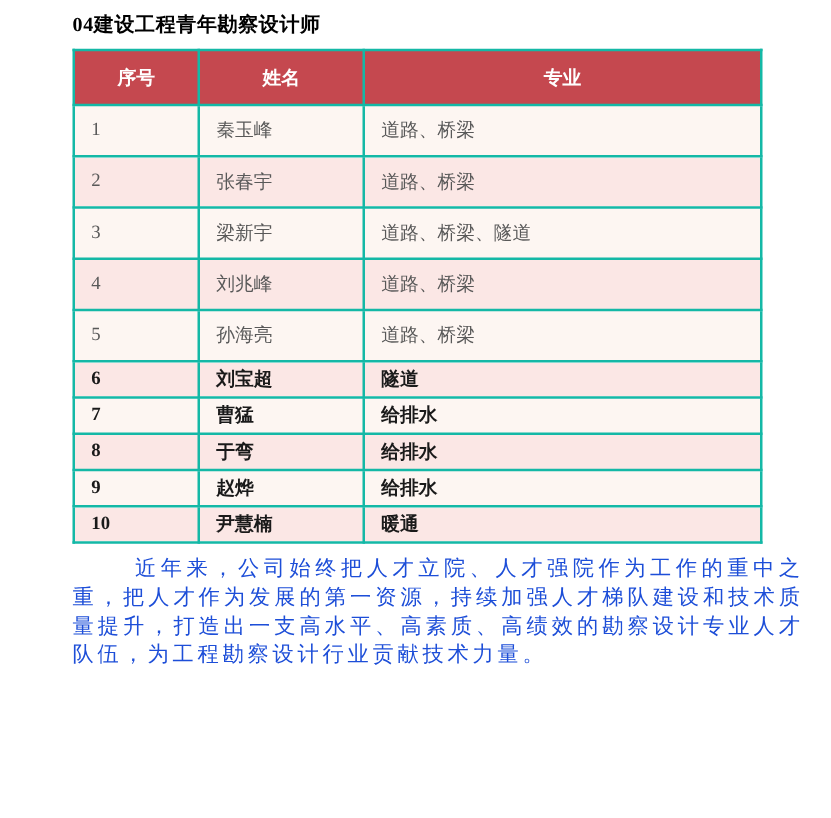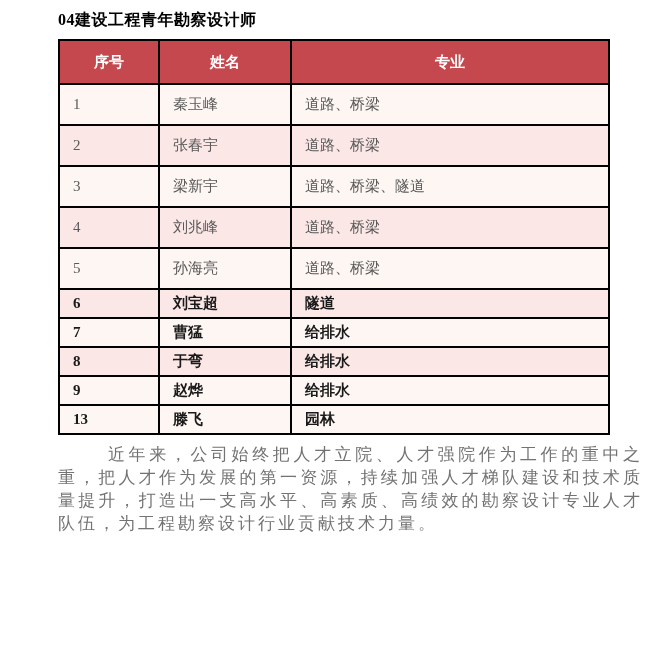--- a/index.html
+++ b/index.html
@@ -24,21 +24,21 @@
     margin: 0 11px 8px 0;
     letter-spacing: 0.5px;
   }
   table.roster {
     border-collapse: collapse;
     table-layout: fixed;
     width: 550px;
   }
   table.roster th,
   table.roster td {
-    border: 2px solid #000000;
+    border: 2px solid #14b8a6;
     overflow: hidden;
     white-space: nowrap;
   }
   table.roster th {
     background: #c5484f;
     color: #ffffff;
     font-size: 15px;
     font-weight: 700;
     text-align: center;
     height: 40px;
@@ -52,21 +52,21 @@
   tr.tall td { height: 39px; color: #595959; font-weight: 400; }
   tr.short td { height: 27px; color: #1a1a1a; font-weight: 700; }
   tr.light td { background: #fdf6f2; }
   tr.pink td  { background: #fbe7e5; }
   .closing {
     width: 585px;
     margin: 8px 0 0 0;
     font-size: 17px;
     line-height: 23px;
     letter-spacing: 3px;
-    color: #737373;
+    color: #1d4ed8;
     text-align: justify;
     text-indent: 50px;
   }
 </style>
 </head>
 <body>
 
 <div class="page">
 
   <h1 class="doc-title">04建设工程青年勘察设计师</h1>
@@ -123,23 +123,23 @@
         <tr class="short pink">
           <td class="col-no">8</td>
           <td class="col-name">于弯</td>
           <td class="col-major">给排水</td>
         </tr>
         <tr class="short light">
           <td class="col-no">9</td>
           <td class="col-name">赵烨</td>
           <td class="col-major">给排水</td>
         </tr>
-        <tr class="short light">
-          <td class="col-no">13</td>
-          <td class="col-name">滕飞</td>
-          <td class="col-major">园林</td>
+        <tr class="short pink">
+          <td class="col-no">10</td>
+          <td class="col-name">尹慧楠</td>
+          <td class="col-major">暖通</td>
         </tr>
       </tbody>
   </table>
 
   <p class="closing">近年来，公司始终把人才立院、人才强院作为工作的重中之重，把人才作为发展的第一资源，持续加强人才梯队建设和技术质量提升，打造出一支高水平、高素质、高绩效的勘察设计专业人才队伍，为工程勘察设计行业贡献技术力量。</p>
 
 </div>
 
 </body></html>

